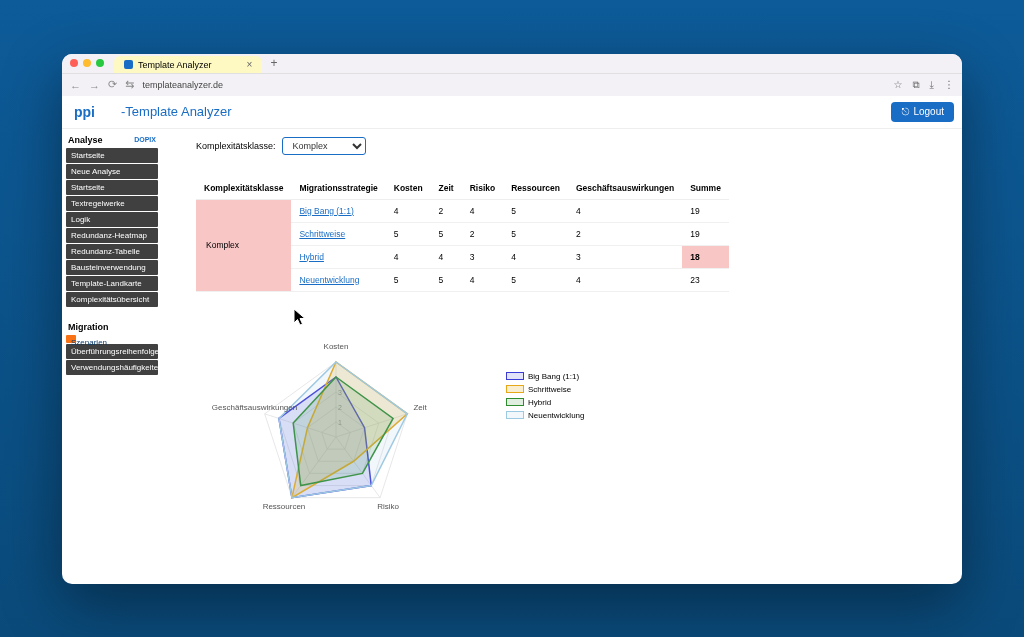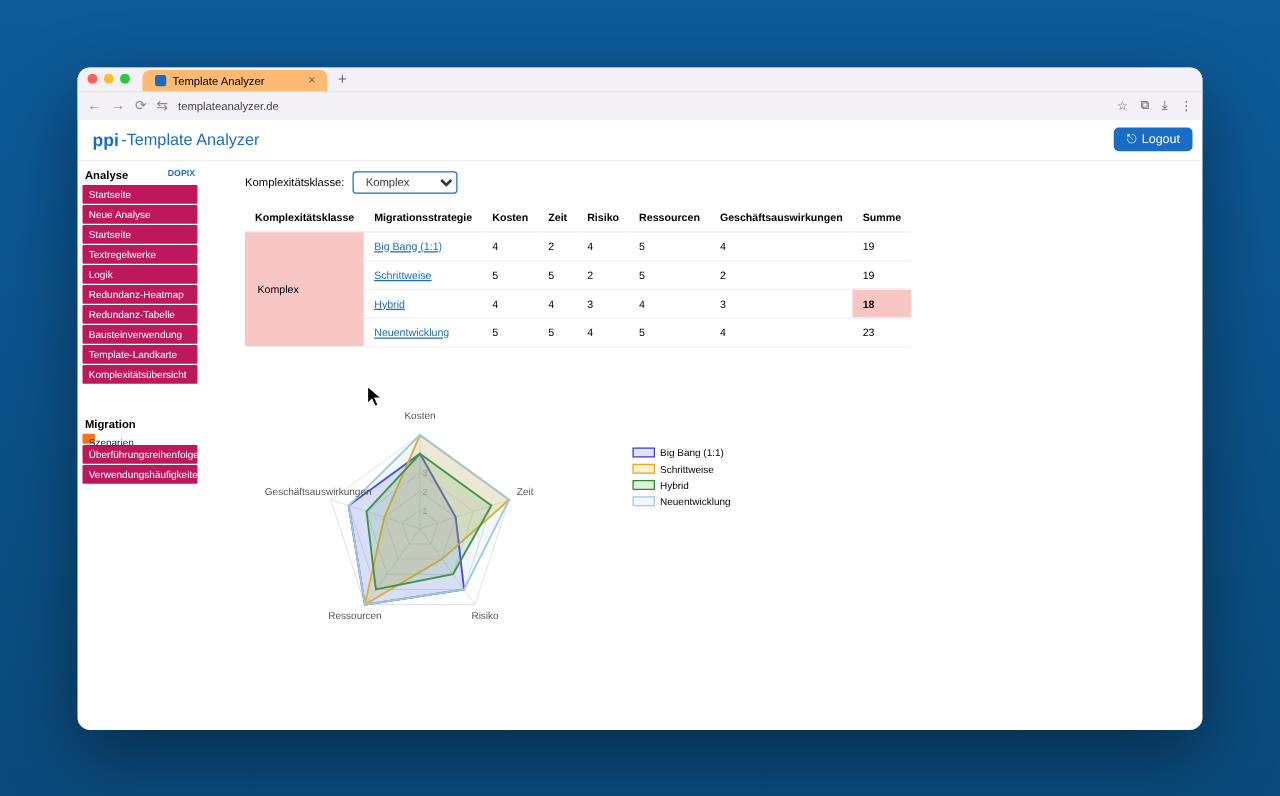--- a/index.html
+++ b/index.html
@@ -30,21 +30,21 @@
   align-items: center;
   padding: 0 8px;
   border-bottom: 1px solid #e0e0e0;
 }
 .traffic-lights { display: flex; gap: 5px; margin-right: 10px; }
 .light { width: 8px; height: 8px; border-radius: 50%; }
 .light.red { background: #ff5f57; }
 .light.yellow { background: #febc2e; }
 .light.green { background: #28c840; }
 .tab {
-  background: #fdba74;
+  background: #fef9c3;
   border-radius: 6px 6px 0 0;
   padding: 2px 10px;
   font-size: 9px;
   display: flex;
   align-items: center;
   gap: 5px;
   margin-top: 3px;
   height: 17px;
 }
 .tab-favicon { width: 9px; height: 9px; background: #1a6dc4; border-radius: 2px; }
@@ -77,21 +77,21 @@
   padding: 16px 8px;
   border-bottom: 1px solid #eee;
 }
 .logo {
   display: flex;
   align-items: center;
   gap: 2px;
   padding-left: 4px;
 }
 .logo-ppi { font-weight: 700; font-size: 14px; color: #1a6dc4; }
-.logo-text { font-size: 13px; color: #1a6dc4; }
+.logo-text { font-size: 13px; color: #1a6dc4; margin-left: 24px; }
 .logout-btn {
   background: #1a6dc4;
   color: #fff;
   border: none;
   border-radius: 4px;
   padding: 4px 10px;
   font-size: 10px;
   display: flex;
   align-items: center;
   gap: 4px;
@@ -110,40 +110,40 @@
 .sidebar-section-title {
   font-weight: 700;
   font-size: 9px;
   padding: 3px 2px;
   display: flex;
   justify-content: space-between;
   align-items: center;
 }
 .sidebar-section-title .dopix { color: #1a6dc4; font-weight: 600; font-size: 7px; }
 .sidebar-item {
-  background: #be185d;
+  background: #404040;
   color: #fff;
   padding: 3px 5px;
   margin-bottom: 1px;
   font-size: 8px;
   border-radius: 1px;
   cursor: pointer;
 }
 .sidebar-item.light { background: #f97316; color: #0a3a6a; }
 .main {
   flex: 1;
   padding: 8px 12px;
   overflow: auto;
 }
 .filter-row {
   display: flex;
   align-items: center;
   gap: 6px;
   font-size: 9px;
-  margin-bottom: 8px;
+  margin-bottom: 22px;
 }
 .filter-select {
   border: 1px solid #1a6dc4;
   border-radius: 3px;
   padding: 2px 20px 2px 6px;
   font-size: 9px;
   color: #333;
   background: #fff;
 }
 table.data {
@@ -248,21 +248,21 @@
             <div class="sidebar-item">Startseite</div>
             <div class="sidebar-item">Textregelwerke</div>
             <div class="sidebar-item">Logik</div>
             <div class="sidebar-item">Redundanz-Heatmap</div>
             <div class="sidebar-item">Redundanz-Tabelle</div>
             <div class="sidebar-item">Bausteinverwendung</div>
             <div class="sidebar-item">Template-Landkarte</div>
             <div class="sidebar-item">Komplexitätsübersicht</div>
           </div>
 
-        <div class="sidebar-section-title" style="margin-top:24px">
+        <div class="sidebar-section-title" style="margin-top:12px">
           <span>Migration</span>
         </div>
         <div id="section2-items">
             <div class="sidebar-item light">Szenarien</div>
             <div class="sidebar-item">Überführungsreihenfolge</div>
             <div class="sidebar-item">Verwendungshäufigkeiten</div>
           </div>
       </div>
 
       <div class="main">

